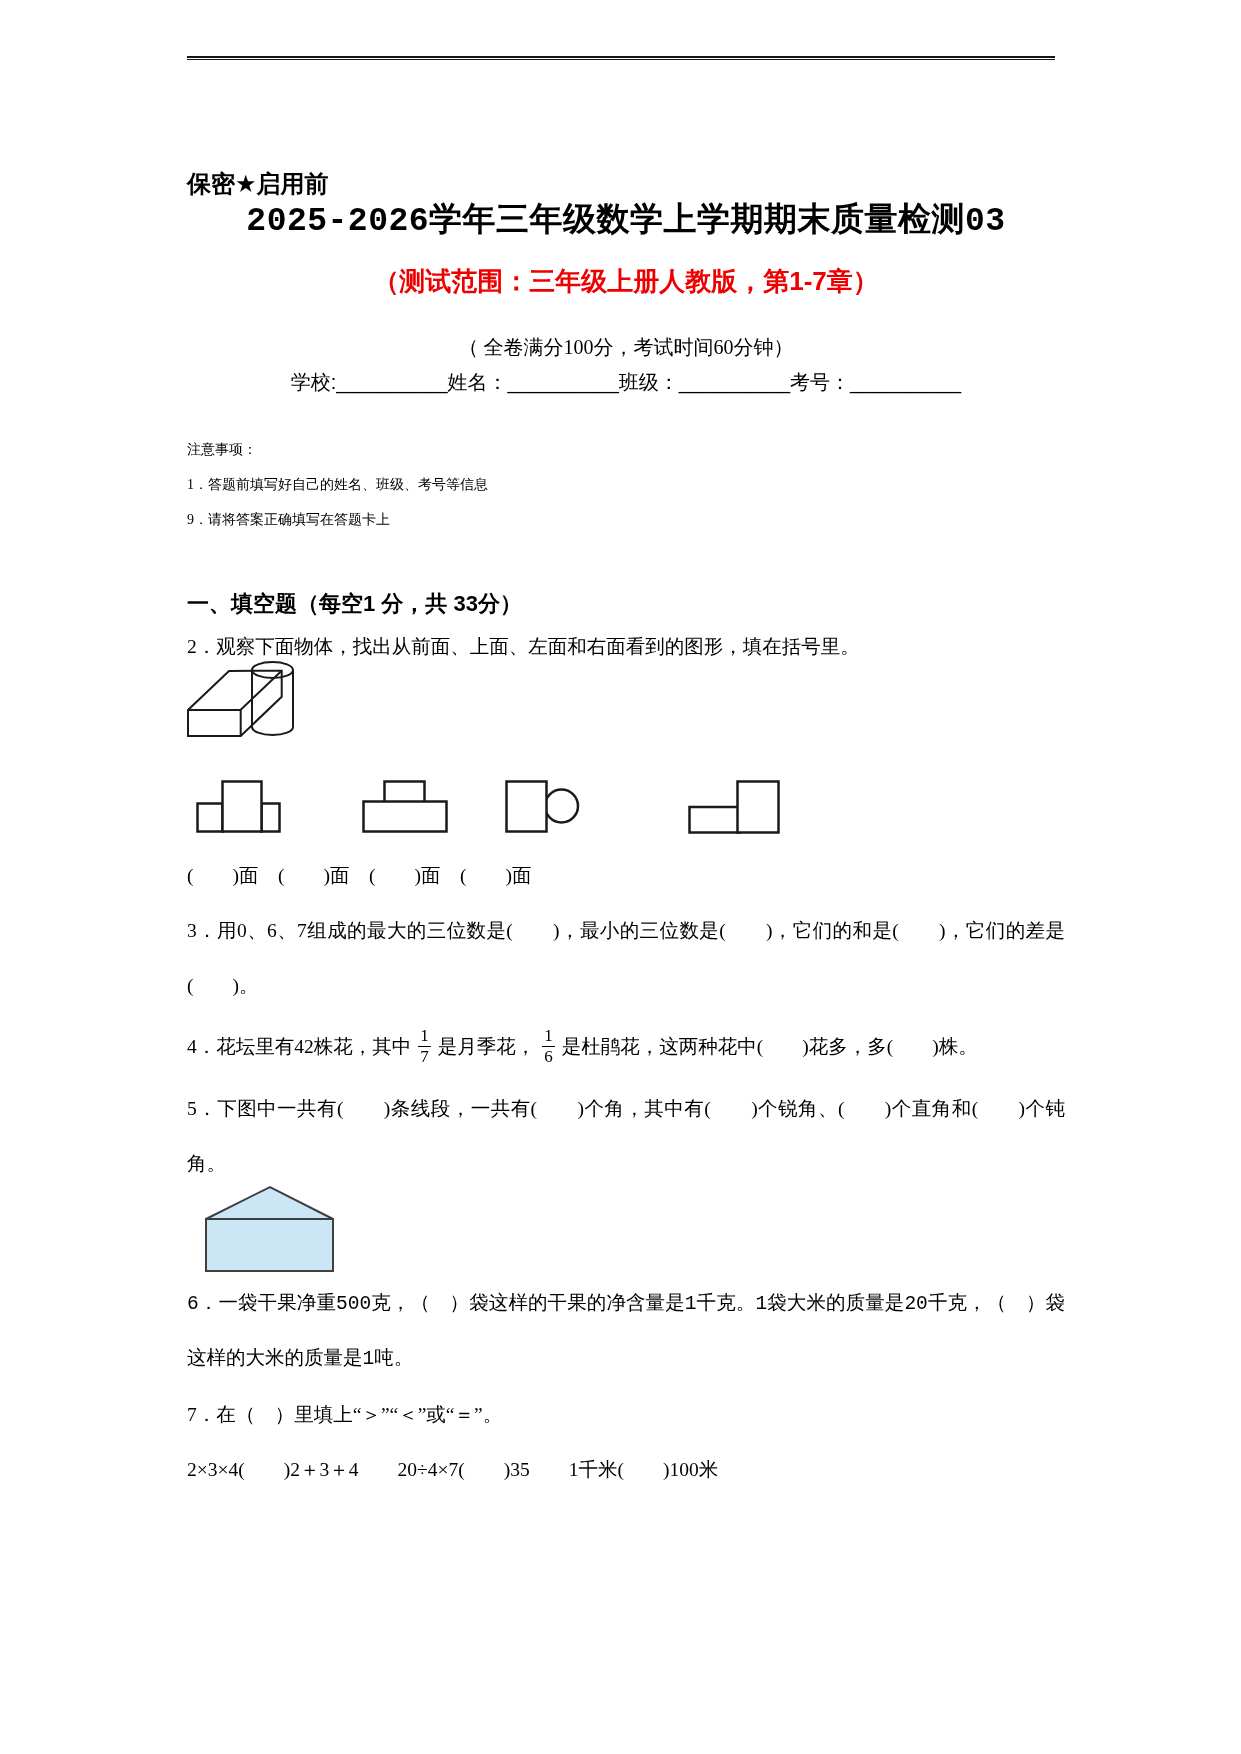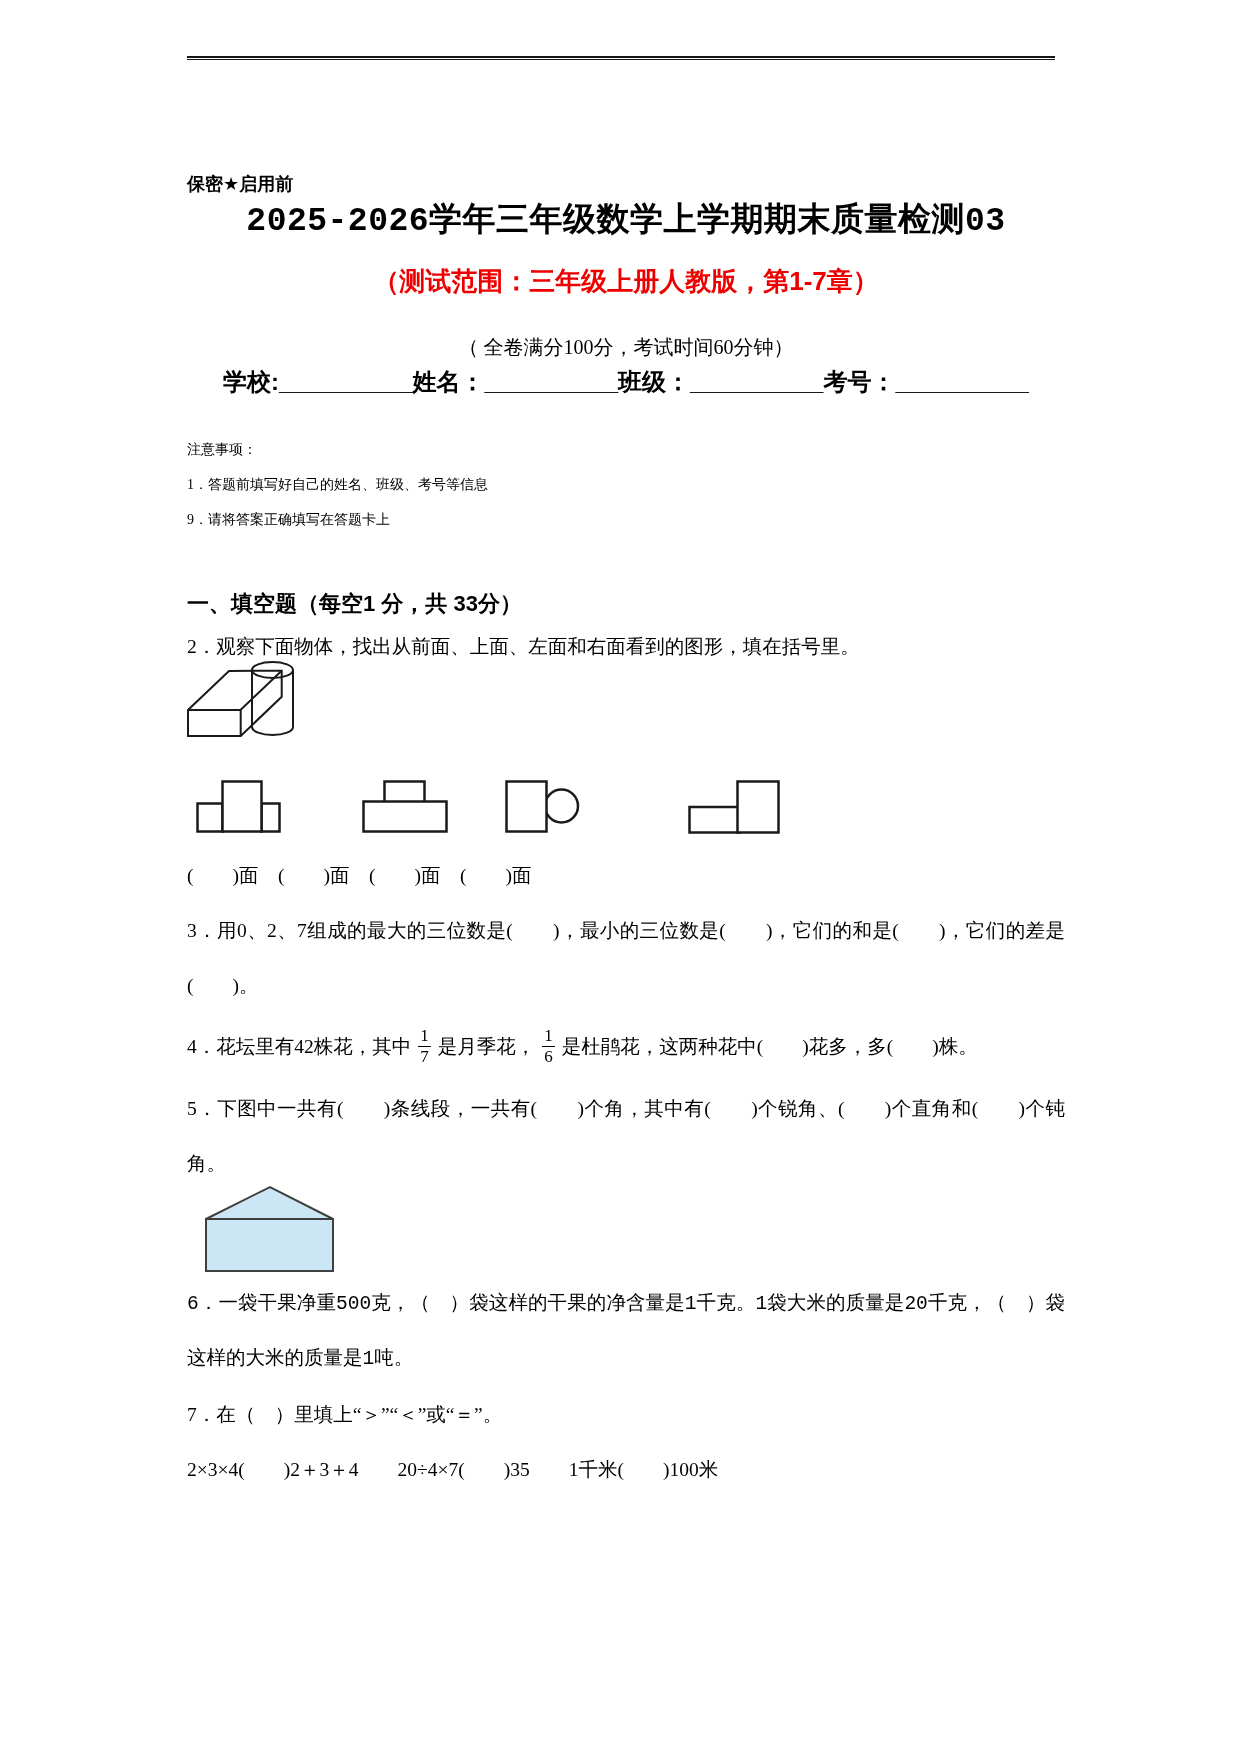--- a/index.html
+++ b/index.html
@@ -8,35 +8,35 @@
     font-family:"Liberation Serif","DejaVu Serif",serif;
     -webkit-font-smoothing:antialiased;overflow:hidden;
   }
   .content{padding:0 176px 0 187px;}
   .top-rule{
     margin:56px 10px 0 0;height:1px;
     border-top:2.5px solid #161616;border-bottom:1px solid #161616;
   }
   .security{
     margin-top:112px;font-family:"Liberation Sans","DejaVu Sans",sans-serif;
-    font-weight:700;font-size:18px;line-height:24px;
+    font-weight:700;font-size:24px;line-height:24px;
   }
   .title{
     margin:4px 0 0 0;text-align:center;font-size:33px;line-height:44px;
     font-weight:700;letter-spacing:.5px;
     font-family:Liberation Mono, monospace;
   }
   .subtitle{
     margin-top:22px;text-align:center;font-size:26px;line-height:30px;
     font-weight:700;color:#ee0000;
     font-family:"Liberation Sans","DejaVu Sans",sans-serif;
   }
   .exam-info{margin-top:38px;text-align:center;font-size:20px;line-height:26px;}
   .fields{
-    margin-top:8px;text-align:center;font-size:24px;line-height:28px;font-weight:700;
+    margin-top:8px;text-align:center;font-size:20px;line-height:28px;font-weight:400;
     font-family:"Liberation Sans","DejaVu Sans",sans-serif;
   }
   .notes{margin-top:36px;font-size:14px;line-height:35px;}
   .section-heading{
     margin:52px 0 0 0;font-size:22px;line-height:30px;font-weight:700;
     font-family:"Liberation Sans","DejaVu Sans",sans-serif;
   }
   .q{margin:0;font-size:19.5px;line-height:55px;text-align:justify;}
   .q.tall{line-height:68px;}
   .q.left{text-align:left;}
@@ -108,21 +108,21 @@
       <rect class="shape" x="1.5" y="1.5" width="40" height="50"></rect>
     </svg>
     <svg class="gap3" width="92" height="54" viewBox="0 0 92 54">
       <rect class="shape" x="1.5" y="27" width="50" height="25.5"></rect>
       <rect class="shape" x="49.5" y="1.5" width="41" height="51"></rect>
     </svg>
   </div>
 
   <p class="q blank-row">(　　)面　(　　)面　(　　)面　(　　)面</p>
 
-  <p class="q">3．用0、2、7组成的最大的三位数是(　　)，最小的三位数是(　　)，它们的和是(　　)，它们的差是(　　)。</p>
+  <p class="q">3．用0、6、7组成的最大的三位数是(　　)，最小的三位数是(　　)，它们的和是(　　)，它们的差是(　　)。</p>
 
   <p class="q tall"><span>4．花坛里有42株花，其中</span><span class="frac">
         <span class="num">1</span>
         <span class="den">7</span>
       </span><span>是月季花，</span><span class="frac">
         <span class="num">1</span>
         <span class="den">6</span>
       </span><span>是杜鹃花，这两种花中(　　)花多，多(　　)株。</span></p>
 
   <p class="q">5．下图中一共有(　　)条线段，一共有(　　)个角，其中有(　　)个锐角、(　　)个直角和(　　)个钝角。</p>

